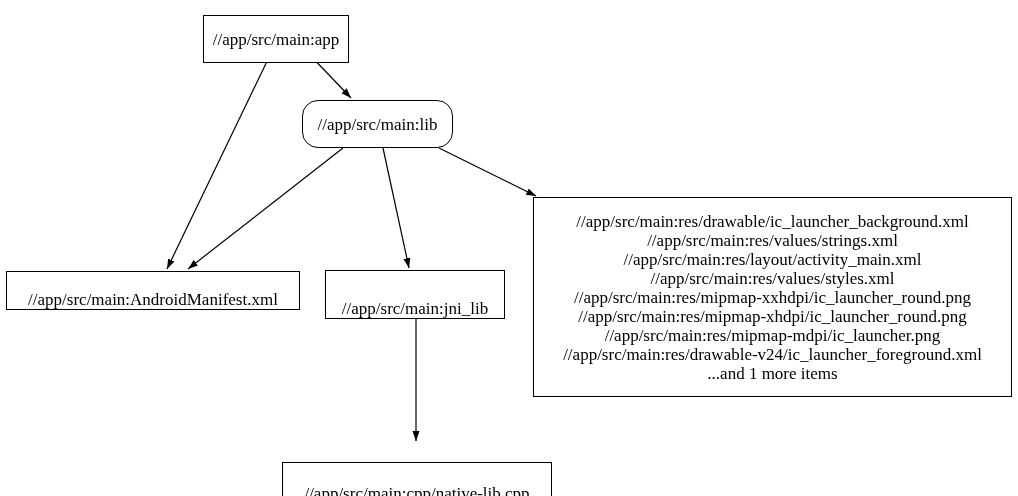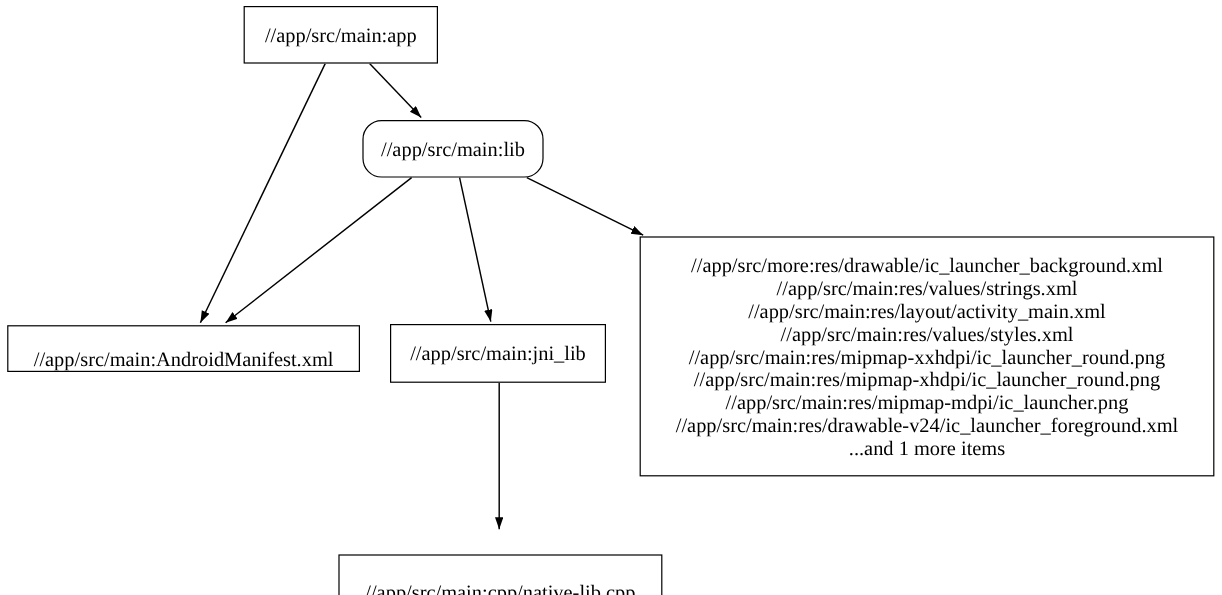--- a/index.html
+++ b/index.html
@@ -31,24 +31,24 @@
     background: #ffffff;
     color: #000000;
     display: flex;
     align-items: center;
     justify-content: center;
     text-align: center;
     font-size: 17px;
     line-height: 19px;
     white-space: nowrap;
   }
-  .node-app      { left: 203px; top: 5px;   width: 162px; height: 48px; }
+  .node-app      { left: 203px; top: 15px;   width: 146px; height: 48px; }
   .node-lib      { left: 302px; top: 100px; width: 151px; height: 48px; border-radius: 16px; }
   .node-manifest { left: 6px;   top: 271px; width: 294px; height: 39px; align-items: flex-end; }
-  .node-jni      { left: 325px; top: 270px; width: 180px; height: 49px; }
+  .node-jni      { left: 325px; top: 270px; width: 180px; height: 49px; align-items: flex-end; }
   .node-res      { left: 533px; top: 197px; width: 479px; height: 200px;
                    flex-direction: column; justify-content: center; }
   .node-native   { left: 282px; top: 462px; width: 270px; height: 63px; }
   .res-line {
     display: block;
     width: 100%;
     text-align: center;
   }
   svg line {
     stroke: #000000;
@@ -84,21 +84,21 @@
 
   <div class="node node-manifest">
     <span>//app/src/main:AndroidManifest.xml</span>
   </div>
 
   <div class="node node-jni">
     <span>//app/src/main:jni_lib</span>
   </div>
 
   <div class="node node-res">
-    <span class="res-line">//app/src/more:res/drawable/ic_launcher_background.xml</span>
+    <span class="res-line">//app/src/main:res/drawable/ic_launcher_background.xml</span>
     <span class="res-line">//app/src/main:res/values/strings.xml</span>
     <span class="res-line">//app/src/main:res/layout/activity_main.xml</span>
     <span class="res-line">//app/src/main:res/values/styles.xml</span>
     <span class="res-line">//app/src/main:res/mipmap-xxhdpi/ic_launcher_round.png</span>
     <span class="res-line">//app/src/main:res/mipmap-xhdpi/ic_launcher_round.png</span>
     <span class="res-line">//app/src/main:res/mipmap-mdpi/ic_launcher.png</span>
     <span class="res-line">//app/src/main:res/drawable-v24/ic_launcher_foreground.xml</span>
     <span class="res-line">...and 1 more items</span>
   </div>
 

